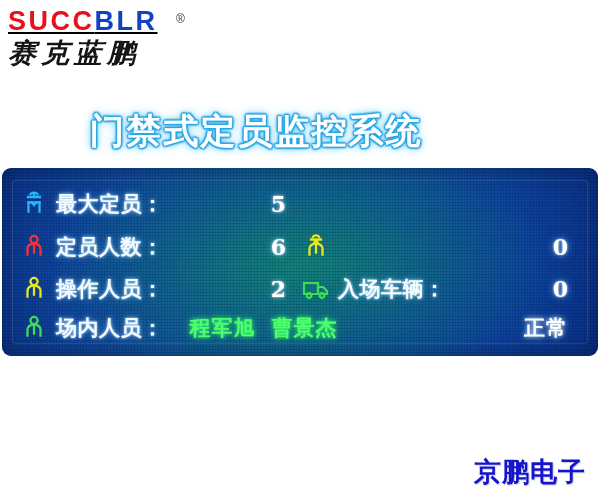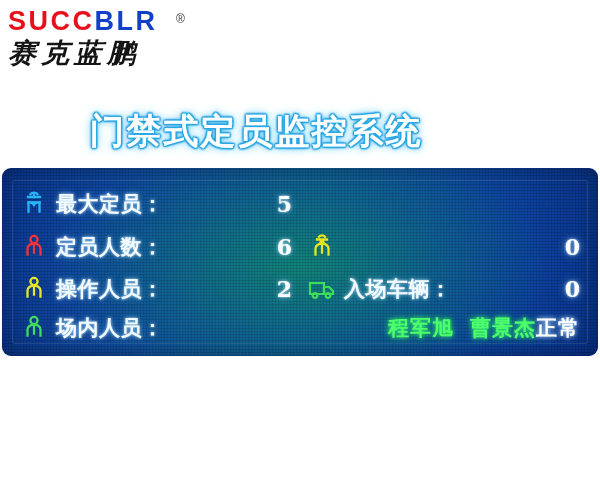--- a/index.html
+++ b/index.html
@@ -30,20 +30,21 @@
 
   #brand-latin {
     position: relative;
     height: 30px;
     font-family: "Liberation Sans", "DejaVu Sans", sans-serif;
     font-weight: 700;
     font-size: 27px;
     letter-spacing: 2.5px;
     line-height: 30px;
     white-space: nowrap;
+    text-decoration: underline;
   }
   #brand-latin .part-red  { color: #e8101a; }
   #brand-latin .part-blue { color: #1241c8; }
   #brand-reg {
     position: absolute;
     left: 168px;
     top: -2px;
     font-size: 12px;
     color: #3a3a3a;
     font-weight: 400;
@@ -132,21 +133,21 @@
     background-image:
       repeating-linear-gradient(0deg, rgba(0,0,0,0.17) 0px, rgba(0,0,0,0.17) 1px, rgba(255,255,255,0) 1px, rgba(255,255,255,0) 3px),
       repeating-linear-gradient(90deg, rgba(0,0,0,0.13) 0px, rgba(0,0,0,0.13) 1px, rgba(255,255,255,0) 1px, rgba(255,255,255,0) 3px);
     pointer-events: none;
     opacity: 0.75;
   }
 
   #led-content {
     position: absolute;
     inset: 0;
-    padding: 18px 4px 14px 16px;
+    padding: 18px 16px 14px 16px;
     display: flex;
     flex-direction: column;
     justify-content: space-between;
   }
 
   .led-row {
     display: flex;
     align-items: center;
     height: 36px;
   }
@@ -195,21 +196,20 @@
 
   
   .led-row-wide { display: flex; align-items: center; height: 28px; }
 
   .names-area {
     flex: 1;
     display: flex;
     align-items: center;
     gap: 16px;
     padding-left: 26px;
-    justify-content: flex-end;
   }
   .name-chip {
     font-family: "DejaVu Sans", "Liberation Sans", sans-serif;
     font-weight: 700;
     font-size: 21px;
     line-height: 26px;
     letter-spacing: 1px;
     color: #4dff6a;
     text-shadow: 0 0 4px rgba(60,255,110,0.95), 0 0 10px rgba(30,230,90,0.6);
     white-space: nowrap;
@@ -356,14 +356,15 @@
         <span class="names-area">
           <span class="name-chip">程军旭</span>
           <span class="name-chip">曹景杰</span>
         </span>
         <span class="status-text">正常</span>
       </div>
 
     </div>
   </div>
 
+  <div id="footer-brand">京鹏电子</div>
 
 </div>
 
 </body></html>

